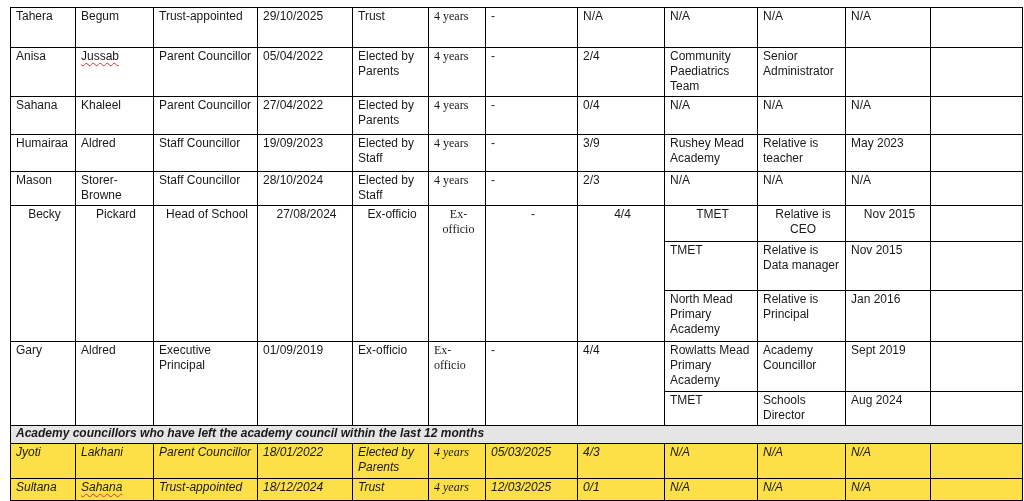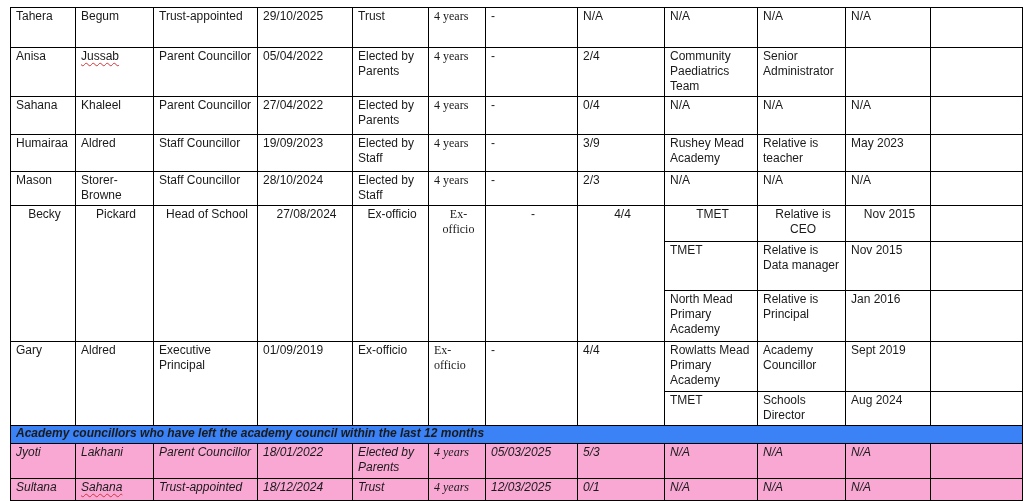--- a/index.html
+++ b/index.html
@@ -34,27 +34,27 @@
     overflow-wrap: break-word;
     word-wrap: break-word;
   }
   
   td.c-role  { padding-right: 18px; }
   td.c-term  { padding-right: 9px; font-family: Liberation Serif, serif;  }
   td.c-pos   { padding-right: 20px; }
   td.c-org   { padding-right: 3px;  }
 
   tr.section-row td {
-    background: #3b82f6;
+    background: #e5e5e5;
     font-style: italic;
     font-weight: bold;
     padding-top: 0px;
   }
   tr.former-row td {
-    background: #f9a8d4;
+    background: #fde047;
     font-style: italic;
     margin-top: 29px;
   }
   .squiggle {
     text-decoration-line: underline;
     text-decoration-style: wavy;
     text-decoration-color: #d13438;
     text-decoration-thickness: 1px;
     text-underline-offset: 2px;
   }
@@ -199,21 +199,21 @@
           <td class="c-section" colspan="12"><span>Academy councillors who have left the academy council within the last 12 months</span></td>
         </tr>
         <tr class="former-row" style="height: 35px;">
           <td class="c-first" rowspan="1"><span>Jyoti</span></td>
           <td class="c-last" rowspan="1"><span>Lakhani</span></td>
           <td class="c-role" rowspan="1"><span>Parent Councillor</span></td>
           <td class="c-date" rowspan="1"><span>18/01/2022</span></td>
           <td class="c-by" rowspan="1"><span>Elected by Parents</span></td>
           <td class="c-term" rowspan="1"><span>4 years</span></td>
           <td class="c-left" rowspan="1"><span>05/03/2025</span></td>
-          <td class="c-att" rowspan="1"><span>5/3</span></td>
+          <td class="c-att" rowspan="1"><span>4/3</span></td>
           <td class="c-org"><span>N/A</span></td>
           <td class="c-pos"><span>N/A</span></td>
           <td class="c-until"><span>N/A</span></td>
           <td class="c-blank"></td>
         </tr>
         <tr class="former-row" style="height: 22px;">
           <td class="c-first" rowspan="1"><span>Sultana</span></td>
           <td class="c-last" rowspan="1"><span class="squiggle">Sahana</span></td>
           <td class="c-role" rowspan="1"><span>Trust-appointed</span></td>
           <td class="c-date" rowspan="1"><span>18/12/2024</span></td>

